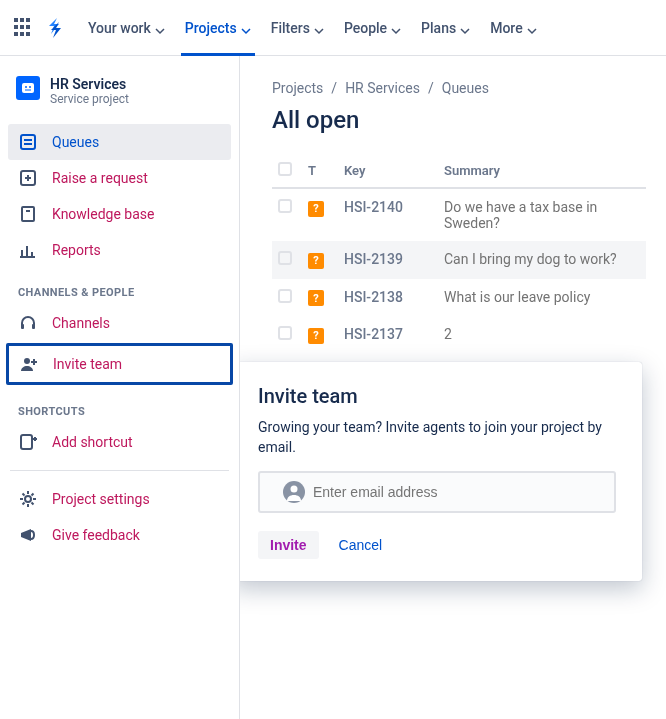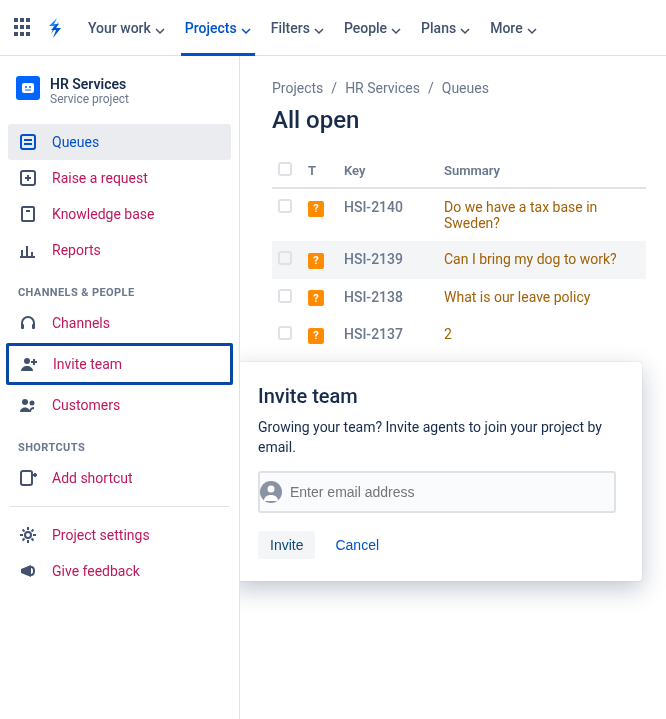--- a/index.html
+++ b/index.html
@@ -31,33 +31,33 @@
 .crumb a { color:#6b778c; text-decoration:none; }
 .h1 { font-size:24px; font-weight:500; margin-bottom:20px; }
 .tbl { width:100%; border-collapse:collapse; }
 .tbl th { text-align:left; font-weight:600; color:#6b778c; font-size:13px; padding:8px 6px; border-bottom:2px solid #dfe1e6; }
 .tbl td { padding:10px 6px; vertical-align:top; font-size:14px; }
 .tbl tr.hover td { background:#f4f5f7; }
 .tbl tr:not(:last-child) td { }
 .tbl .tcol { width:36px; }
 .tbl .cbcol { width:30px; }
 .tbl .keycol { width:100px; }
-.tbl a.sum { color:#a16207; text-decoration:none; }
+.tbl a.sum { color:#737373; text-decoration:none; }
 .key { color:#6b778c; font-weight:500; }
 .tico { width:16px; height:16px; background:#ff8b00; color:#fff; display:inline-flex; align-items:center; justify-content:center; font-weight:700; font-size:11px; border-radius:2px; }
 .cb { width:14px; height:14px; border:2px solid #dfe1e6; border-radius:3px; display:inline-block; }
 .popover { position:absolute; left:-8px; top:306px; width:410px; background:#fff; border-radius:3px; box-shadow:0 8px 24px rgba(9,30,66,.25),0 0 1px rgba(9,30,66,.3); padding:22px 26px; z-index:10; }
 .popover h2 { font-size:20px; font-weight:500; margin-bottom:10px; }
 .popover p { color:#172b4d; font-size:14px; margin-bottom:14px; line-height:1.4; }
-.einput { display:flex; gap:8px; border:2px solid #dfe1e6; background:#fafbfc; border-radius:3px; padding:8px 0; margin-bottom:18px; }
+.einput { display:flex; gap:8px; border:2px solid #dfe1e6; background:#fafbfc; border-radius:3px; padding:8px 23px; margin-bottom:18px; }
 .einput input { border:none; background:transparent; flex:1; outline:none; font-size:14px; color:#172b4d; }
 .einput .av { width:22px; height:22px; }
 .btnrow { display:flex; gap:8px; }
 .btn { padding:6px 12px; border-radius:3px; border:none; font-size:14px; font-weight:500; cursor:pointer; }
-.btn.primary { background:#f4f5f7; color:#0c4a6e; }
+.btn.primary { background:#f4f5f7; color:#a21caf;font-weight:bold; }
 .btn.link { background:transparent; color:#0052cc; }
 </style>
 </head>
 <body>
 
 <div class="topnav">
   <div class="apps">
     <span></span>
       <span></span>
       <span></span>
@@ -188,31 +188,20 @@
             <svg viewBox="0 0 20 20">
               <circle cx="8" cy="7" r="3" fill="#42526e"></circle>
               <path d="M2 17c0-3 3-5 6-5s6 2 6 5" fill="#42526e"></path>
               <line x1="15" y1="5" x2="15" y2="11" stroke="#42526e" stroke-width="2"></line>
               <line x1="12" y1="8" x2="18" y2="8" stroke="#42526e" stroke-width="2"></line>
             </svg>
           </span>
         <span>Invite team</span>
       </div>
     </div>
-    <div class="sitem">
-      <span class="icn">
-          <svg viewBox="0 0 20 20">
-            <circle cx="7" cy="7" r="3" fill="#42526e"></circle>
-            <circle cx="14" cy="8" r="2.5" fill="#42526e"></circle>
-            <path d="M2 17c0-3 2.5-4.5 5-4.5s5 1.5 5 4.5" fill="#42526e"></path>
-            <path d="M12 17c0-2.5 2-4 4-4" stroke="#42526e" stroke-width="2" fill="none"></path>
-          </svg>
-        </span>
-      <span>Customers</span>
-    </div>
 
     <div class="shead">SHORTCUTS</div>
     <div class="sitem">
       <span class="icn">
           <svg viewBox="0 0 20 20">
             <rect x="3" y="3" width="11" height="14" rx="2" stroke="#42526e" stroke-width="2" fill="none"></rect>
             <line x1="15" y1="7" x2="19" y2="7" stroke="#42526e" stroke-width="2"></line>
             <line x1="17" y1="5" x2="17" y2="9" stroke="#42526e" stroke-width="2"></line>
           </svg>
         </span>

